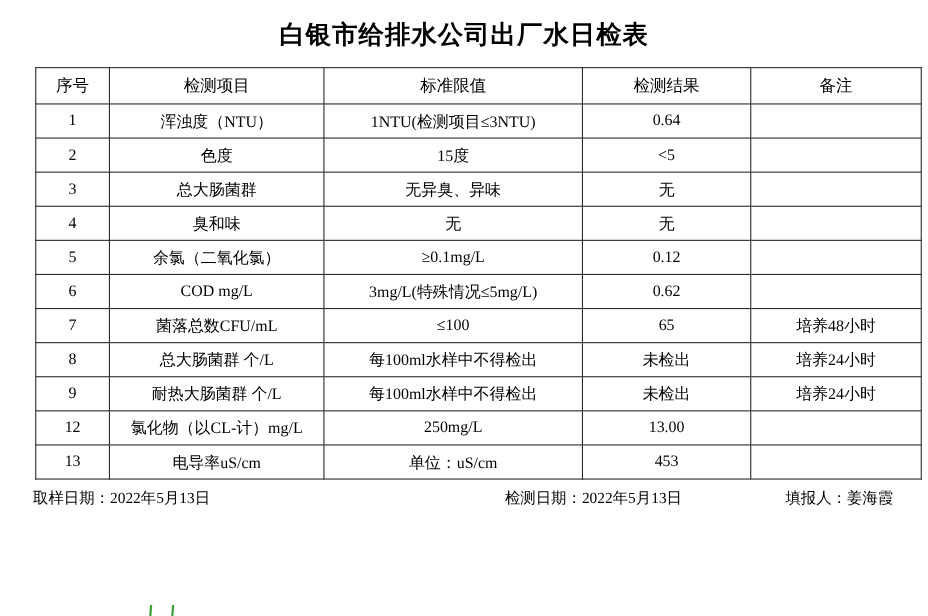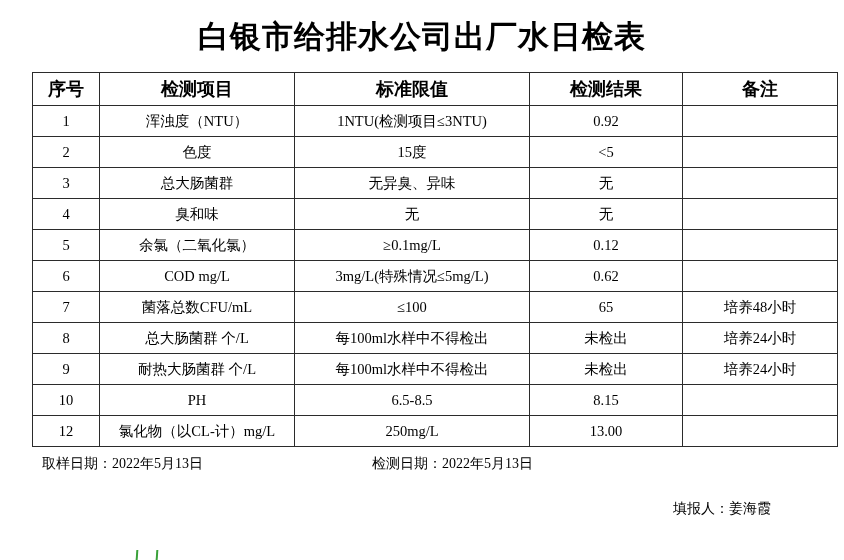--- a/index.html
+++ b/index.html
@@ -15,21 +15,21 @@
     overflow: hidden;
   }
   .page {
     position: relative;
     width: 844px;
     height: 560px;
     box-sizing: border-box;
   }
   .title {
     text-align: center;
-    font-size: 31px;
+    font-size: 23px;
     font-weight: bold;
     letter-spacing: 1px;
     padding-top: 16px;
     padding-bottom: 14px;
     font-family: "Liberation Serif", "DejaVu Serif", serif;
   }
   .table-wrap {
     padding: 0 32px;
   }
   table.report {
@@ -43,39 +43,39 @@
     text-align: center;
     vertical-align: middle;
     font-size: 14.5px;
     height: 30px;
     padding: 0 2px;
     font-family: "Liberation Serif", "DejaVu Serif", serif;
     white-space: nowrap;
     overflow: hidden;
   }
   table.report thead th {
-    font-size: 18px;
+    font-size: 15px;
     height: 32px;
-    font-weight: bold;
+    font-weight: normal;
   }
   .col-no    { width: 62px; }
   .col-item  { width: 190px; }
   .col-std   { width: 230px; }
   .col-res   { width: 148px; }
   .col-note  { width: 150px; }
 
   .footer {
-    padding: 8px 32px 0 32px;
+    padding: 8px 32px 0 20px;
     display: flex;
     font-size: 14px;
     font-family: "Liberation Serif", "DejaVu Serif", serif;
   }
   .footer .f-sample { width: 330px; text-align: left; padding-left: 10px;}
-  .footer .f-test   { width: 260px; text-align: left; }
-  .footer .f-filler { flex: 1; text-align: center; margin-top: 45px; }
+  .footer .f-test   { width: 260px; text-align: right; }
+  .footer .f-filler { flex: 1; text-align: right; }
 
   .mark {
     position: absolute;
     left: 136px;
     bottom: 0px;
     width: 18px;
     height: 10px;
     border-left: 2px solid #3aa13a;
     border-right: 2px solid #3aa13a;
     border-bottom: none;
@@ -98,21 +98,21 @@
           <th class="col-std">标准限值</th>
           <th class="col-res">检测结果</th>
           <th class="col-note">备注</th>
         </tr>
       </thead>
       <tbody>
         <tr>
           <td>1</td>
           <td>浑浊度（NTU）</td>
           <td>1NTU(检测项目≤3NTU)</td>
-          <td>0.92</td>
+          <td>0.64</td>
           <td></td>
         </tr>
         <tr>
           <td>2</td>
           <td>色度</td>
           <td>15度</td>
           <td>&lt;5</td>
           <td></td>
         </tr>
         <tr>
@@ -158,31 +158,31 @@
           <td>培养24小时</td>
         </tr>
         <tr>
           <td>9</td>
           <td>耐热大肠菌群 个/L</td>
           <td>每100ml水样中不得检出</td>
           <td>未检出</td>
           <td>培养24小时</td>
         </tr>
         <tr>
-          <td>10</td>
-          <td>PH</td>
-          <td>6.5-8.5</td>
-          <td>8.15</td>
-          <td></td>
-        </tr>
-        <tr>
           <td>12</td>
           <td>氯化物（以CL-计）mg/L</td>
           <td>250mg/L</td>
           <td>13.00</td>
+          <td></td>
+        </tr>
+        <tr>
+          <td>13</td>
+          <td>电导率uS/cm</td>
+          <td>单位：uS/cm</td>
+          <td>453</td>
           <td></td>
         </tr>
       </tbody>
     </table>
   </div>
 
   <div class="footer">
     <div class="f-sample">取样日期：2022年5月13日</div>
     <div class="f-test">检测日期：2022年5月13日</div>
     <div class="f-filler">填报人：姜海霞</div>

